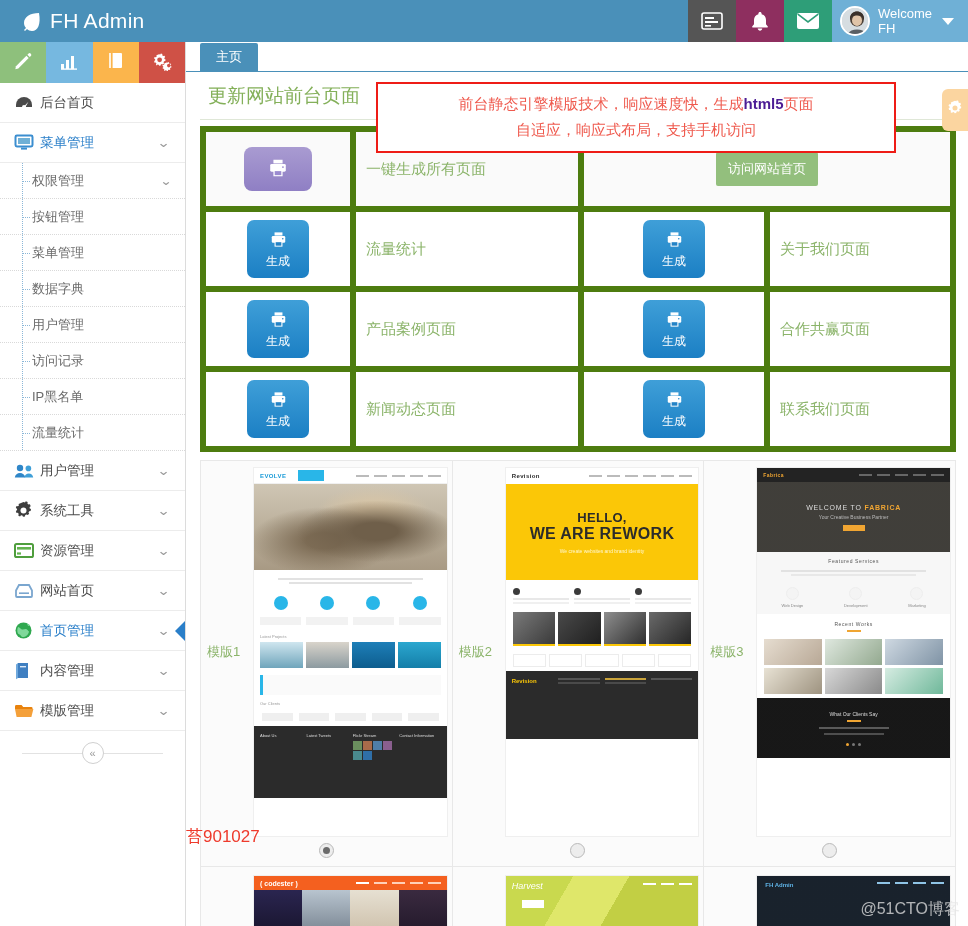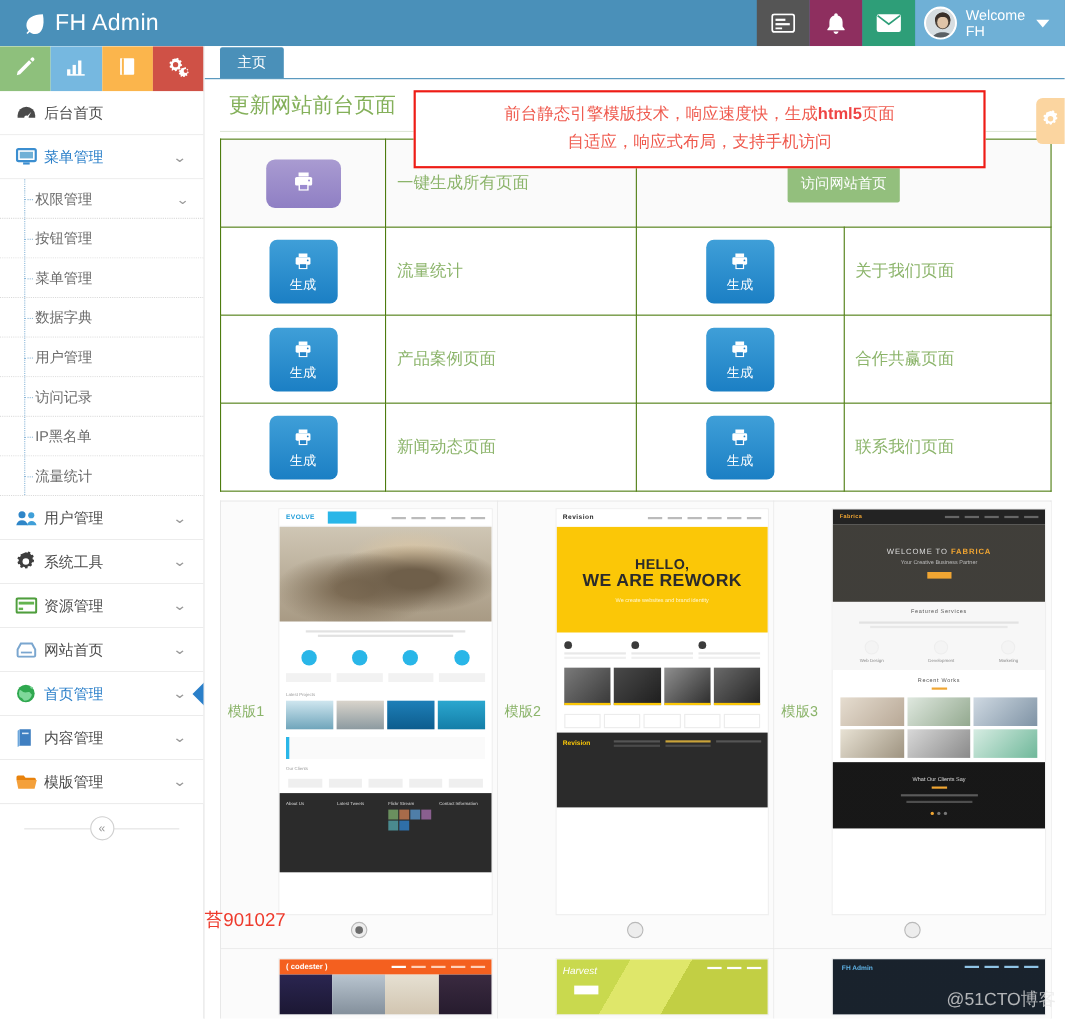--- a/index.html
+++ b/index.html
@@ -132,29 +132,29 @@
     border-bottom: 1px solid #dfe7d7; margin: 0 2px;
   }
   .page-title { font-size: 19px; color: #84b05a; padding-left: 8px; }
 
   .notice-box {
     position: absolute; left: 190px; top: 10px; width: 520px;
     border: 2px solid #ee1c16; padding: 7px 6px 8px; text-align: center;
     color: #ef5a4e; font-size: 15px; line-height: 26px; background: #ffffff;
     z-index: 5;
   }
-  .notice-box b { color: #ef4444; }
+  .notice-box b { color: #4c1d95; }
 
   
   .gen-table {
     width: 756px; margin: 6px 2px 0; border-collapse: collapse;
     border: 1px solid #e2e2e2; table-layout: fixed;
   }
   .gen-table td {
-    border: 1px solid #4d7c0f; height: 80px; vertical-align: middle;
+    border: 6px solid #4d7c0f; height: 80px; vertical-align: middle;
     padding: 0 10px;
   }
   .gen-table tr:first-child td { background: #fafafa; }
   .col-btn { width: 150px; text-align: center; }
   .col-lbl { width: 228px; }
   .cell-label { font-size: 15px; color: #8bb46a; }
 
   .btn-print {
     display: inline-flex; flex-direction: column; align-items: center; justify-content: center;
     width: 62px; height: 58px; border-radius: 7px; color: #ffffff;

